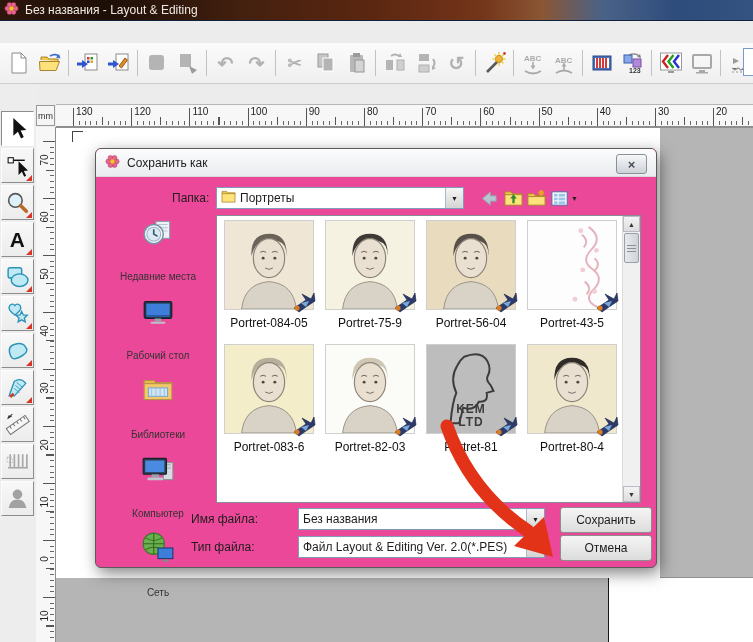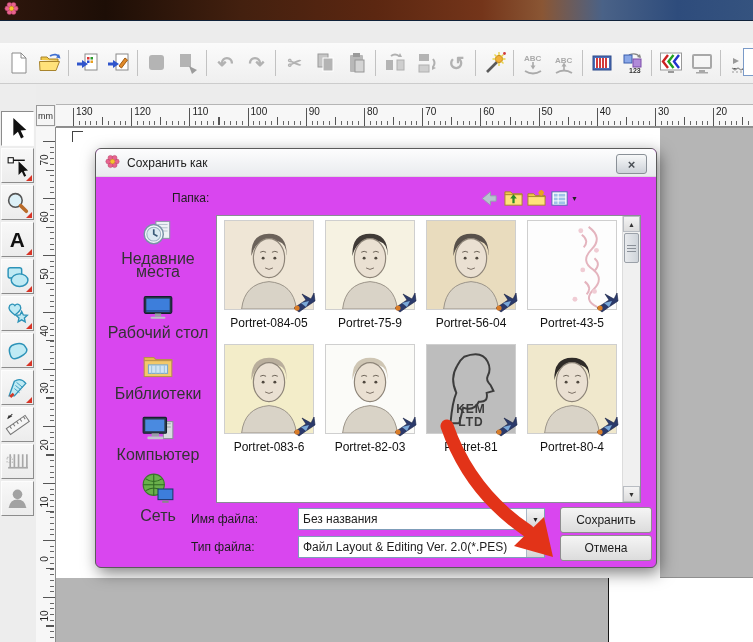--- a/index.html
+++ b/index.html
@@ -51,41 +51,41 @@
     font-size:10px;color:#222;text-align:center;}
   .vticks1{position:absolute;top:14px;bottom:0;right:1px;width:4px;background:repeating-linear-gradient(to bottom,#666 0 1px,transparent 1px 5.7px);}
   .vticks2{position:absolute;top:14px;bottom:0;right:1px;width:8px;background:repeating-linear-gradient(to bottom,#555 0 1px,transparent 1px 28.5px);}
   
   #canvas{position:absolute;left:56px;top:127px;width:697px;height:515px;background:#fff;border-top:1px solid #909090;box-sizing:border-box;}
   .paste-right{position:absolute;left:604px;top:0;width:93px;height:450px;background:#b5b5b5;border-bottom:1px solid #8f8f8f;box-sizing:border-box;}
   .paste-bottom{position:absolute;left:0;top:450px;width:552px;height:65px;background:#b5b5b5;}
   .page-edge{position:absolute;left:552px;top:450px;width:1px;height:65px;background:#161616;}
   .page-corner{position:absolute;left:16px;top:3px;width:10px;height:10px;border-left:1px solid #444;border-top:1px solid #444;}
   
-  #dialog{position:absolute;left:95px;top:148px;width:562px;height:420px;background:#d946ef;
+  #dialog{position:absolute;left:95px;top:148px;width:562px;height:420px;background:#ec4899;
     border:1px solid #5a5a5a;border-radius:6px;box-shadow:3px 5px 16px rgba(0,0,0,.5);box-sizing:border-box;font-size:12px;color:#1d1d1d;}
   .dlg-title{position:absolute;left:0;top:0;right:0;height:27px;display:flex;align-items:center;gap:7px;padding:0 9px;
     background:linear-gradient(#fdfdfe,#e9ebee);border-radius:5px 5px 0 0;border-bottom:1px solid #dadada;}
   .dlg-close{position:absolute;top:5px;right:9px;width:29px;height:18px;border:1px solid #8a9097;border-radius:3px;
     background:linear-gradient(#f7f8f9,#cdd2d8);display:flex;align-items:center;justify-content:center;
     font-size:13px;font-weight:bold;color:#4a4f55;line-height:1;}
   .lbl{position:absolute;color:#1d1d1d;}
   .combo{position:absolute;height:22px;background:#fff;border:1px solid #7f9db9;box-sizing:border-box;
     display:flex;align-items:center;padding-left:4px;gap:4px;}
   .combo .val{flex:1;white-space:nowrap;overflow:hidden;}
   .cbtn{width:17px;align-self:stretch;flex:none;margin-left:auto;background:linear-gradient(#f6f6f6,#d4d4d4);
     border-left:1px solid #aab8c8;display:flex;align-items:center;justify-content:center;font-size:7px;color:#222;}
   .navico{position:absolute;top:0;width:21px;height:21px;display:flex;align-items:center;justify-content:center;}
   .navico svg{width:19px;height:19px;}
   .caret{font-size:7px;color:#222;margin-left:1px;}
   
   #places{position:absolute;left:9px;top:66px;width:106px;display:flex;flex-direction:column;align-items:center;}
   .place{display:flex;flex-direction:column;align-items:center;margin-bottom:11px;cursor:default;}
   .place svg{width:34px;height:34px;display:none;}
-  .place .plabel{font-size:16px;color:#333;text-align:center;line-height:13px;margin-top:3px;}
+  .place .plabel{font-size:10px;color:#333;text-align:center;line-height:13px;margin-top:21px;}
   .place.recent-places-icon .ic-recent-places-icon{display:block;}
   .place.desktop-icon .ic-desktop-icon{display:block;}
   .place.libraries-icon .ic-libraries-icon{display:block;}
   .place.computer-icon .ic-computer-icon{display:block;}
   .place.network-icon .ic-network-icon{display:block;}
   
   #filelist{position:absolute;left:120px;top:66px;width:425px;height:288px;background:#fff;
     border:1px solid #898c95;box-sizing:border-box;display:flex;}
   #grid{flex:1;display:grid;grid-template-columns:repeat(4,1fr);grid-auto-rows:min-content;
     padding:4px 2px 10px 4px;column-gap:5px;row-gap:0;overflow:hidden;}
@@ -131,20 +131,21 @@
         <circle cx="12.5" cy="8" r="2.6" fill="#e8638f"></circle>
             <circle cx="10.2" cy="11.9" r="2.6" fill="#e8638f"></circle>
         <circle cx="5.8" cy="11.9" r="2.6" fill="#e8638f"></circle>
             <circle cx="3.5" cy="8" r="2.6" fill="#e8638f"></circle>
         <circle cx="5.8" cy="4.1" r="2.6" fill="#e8638f"></circle>
             <circle cx="10.2" cy="4.1" r="2.6" fill="#e8638f"></circle>
           </g>
         <circle cx="8" cy="8" r="2.4" fill="#f7c32e" stroke="#c89a10" stroke-width=".5"></circle>
       </svg>
     </span>
+    <span>Без названия - Layout &amp; Editing</span>
   </div>
 
 
   <div id="toolbar">
     <div class="tbtn">
         <svg viewBox="0 0 24 24">
           <path d="M5 2h9l5 5v15H5z" fill="#fff" stroke="#8a8a8a"></path>
           <path d="M14 2v5h5" fill="none" stroke="#8a8a8a"></path>
         </svg>
       </div>
@@ -488,20 +489,28 @@
               <circle cx="10.2" cy="4.1" r="2.6" fill="#e8638f"></circle>
             </g>
           <circle cx="8" cy="8" r="2.4" fill="#f7c32e" stroke="#c89a10" stroke-width=".5"></circle>
         </svg>
       </span>
       <span>Сохранить как</span>
     </div>
     <div class="dlg-close">×</div>
 
     <div class="lbl" style="left:76px;top:42px;">Папка:</div>
+    <div class="combo" style="left:120px;top:38px;width:248px;">
+      <span><svg width="15" height="13" viewBox="0 0 16 14">
+            <path d="M1 4V1.5h5l1.5 1.5H15v2" fill="#f0c94a" stroke="#a8842c" stroke-width=".8"></path>
+            <rect x="1" y="4" width="14" height="9" fill="#ffe27a" stroke="#a8842c" stroke-width=".8"></rect>
+          </svg></span>
+      <span class="val">Портреты</span>
+      <span class="cbtn">▼</span>
+    </div>
     <div class="navico" style="left:383px;top:39px;">
       <svg viewBox="0 0 20 20">
           <path d="M11 3L2.5 10l8.5 7v-4.2h6V7.2h-6z" fill="#b8c4d0" stroke="#93a0ac"></path>
         </svg>
       </div>
     <div class="navico" style="left:407px;top:39px;">
       <svg viewBox="0 0 20 20">
           <path d="M1 6V3h6l2 2h10v3" fill="#f0c94a" stroke="#a8842c"></path>
           <rect x="1" y="6" width="18" height="11" fill="#ffe27a" stroke="#a8842c"></rect>
           <path d="M10 15V9" stroke="#2a8a2a" stroke-width="2.4"></path>

